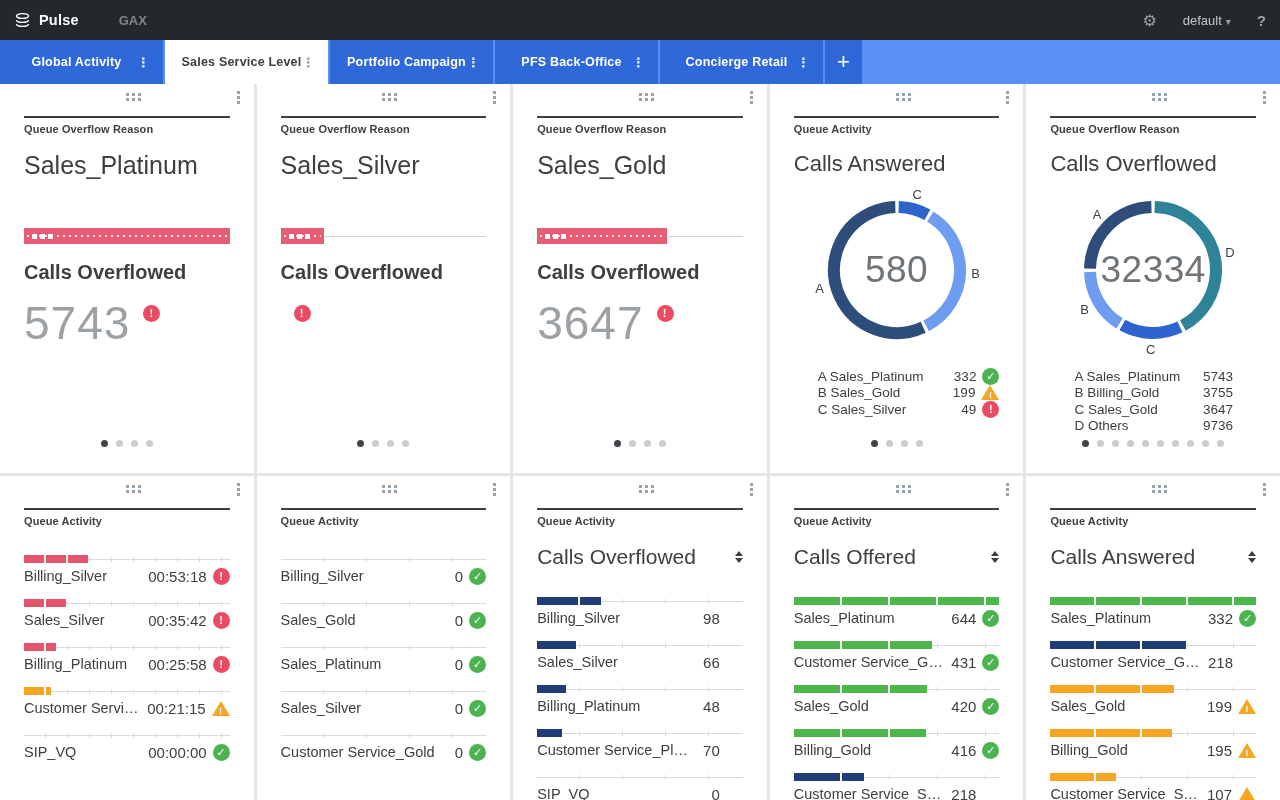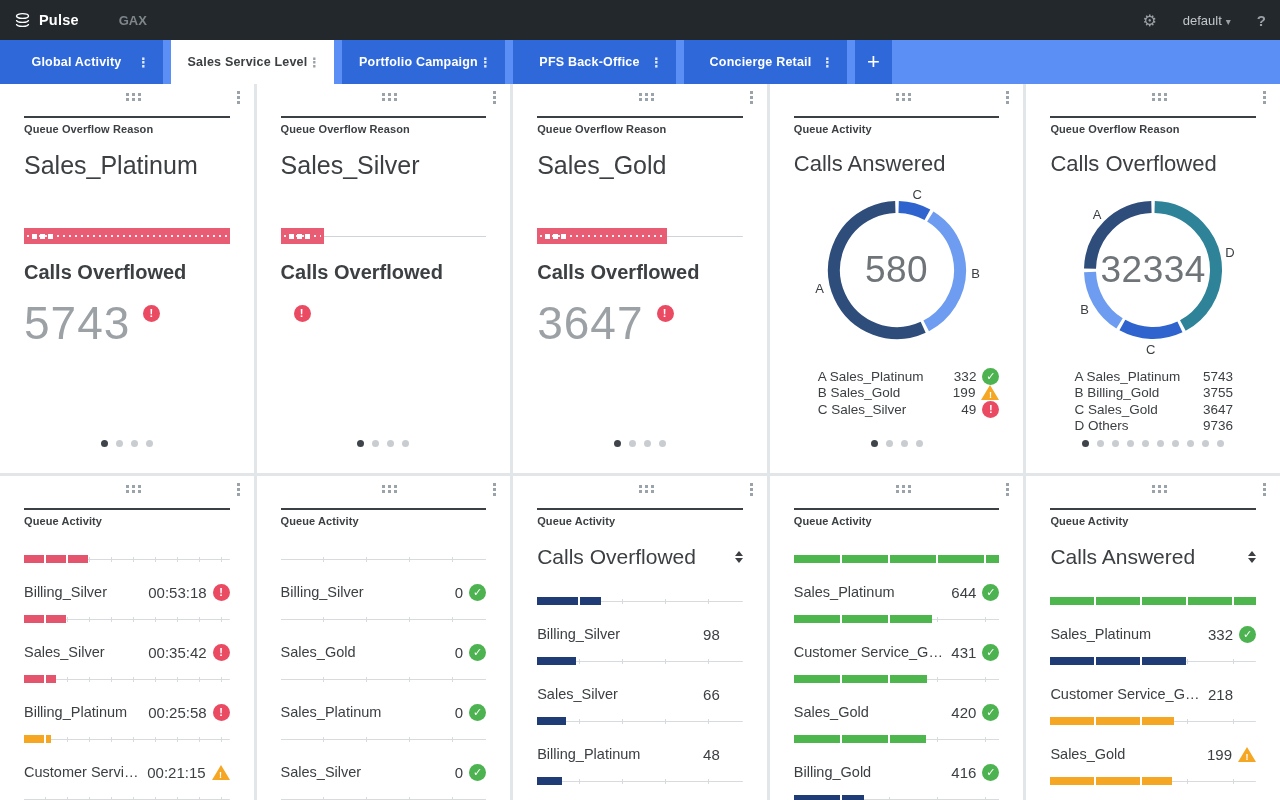--- a/index.html
+++ b/index.html
@@ -13,21 +13,21 @@
   .brand-name { color:#fff; font-size:14.5px; font-weight:bold; letter-spacing:.2px; }
   .nav-gax { color:#7E868C; font-size:13px; font-weight:bold; margin-left:40px; cursor:pointer; }
   .topbar-right { margin-left:auto; display:flex; align-items:center; gap:26px; }
   .gear { color:#9AA0A6; font-size:16px; cursor:pointer; }
   .profile { color:#C3C7CB; font-size:13px; cursor:pointer; }
   .profile .caret { color:#9AA0A6; font-size:10px; margin-left:4px; }
   .help { color:#9AA0A6; font-size:15px; font-weight:bold; cursor:pointer; }
 
   
   .tabbar { height:44px; background:#5B8FF5; display:flex; align-items:stretch; }
-  .tab { width:163px; margin-right:8px; background:#2F68D9; color:#fff; display:flex;
+  .tab { width:163px; margin-right:2px; background:#2F68D9; color:#fff; display:flex;
          align-items:center; justify-content:center; position:relative; cursor:pointer; }
   .tab-label { font-size:12.5px; font-weight:bold; letter-spacing:.2px; padding-right:10px; }
   .tab .tab-kebab { position:absolute; right:13px; top:50%; transform:translateY(-50%);
          font-size:13px; font-weight:bold; color:rgba(255,255,255,.85); }
   .tab.active { background:#FFFFFF; color:#3C4043; }
   .tab.active .tab-kebab { color:#9AA0A6; }
   .tab-add { width:37px; background:#2F68D9; color:#fff; font-size:22px; font-weight:300;
          display:flex; align-items:center; justify-content:center; cursor:pointer; }
 
   
@@ -74,21 +74,21 @@
   .ltitle span.t { font-size:21px; color:#3C4043; }
   .sort { display:inline-flex; flex-direction:column; gap:2px; cursor:pointer; }
   .sort::before { content:""; border-left:4px solid transparent; border-right:4px solid transparent;
                   border-bottom:5px solid #3C4043; }
   .sort::after  { content:""; border-left:4px solid transparent; border-right:4px solid transparent;
                   border-top:5px solid #3C4043; }
   .rows { margin-top:28px; }
   .lrow { margin-bottom:14px; cursor:pointer; }
   .ltrack { height:8px; position:relative; }
   .lbar { position:absolute; left:0; top:0; height:8px; }
-  .lmeta { display:flex; align-items:center; margin-top:20px; height:18px; }
+  .lmeta { display:flex; align-items:center; margin-top:4px; height:18px; }
   .lname { flex:1; font-size:14.5px; color:#3C4043; white-space:nowrap; overflow:hidden; text-overflow:ellipsis; }
   .lval { font-size:15px; color:#3C4043; margin-left:8px; }
 
   
   .badge { width:17px; height:17px; border-radius:50%; display:inline-flex; align-items:center;
            justify-content:center; color:#fff; font-size:11px; font-weight:bold; margin-left:6px; flex:none; }
   .b-ok { background:#4CB350; }
   .b-crit { background:#EA4B62; }
   .b-none { background:transparent; }
   .b-warn { background:transparent; border-radius:0; width:18px; height:17px; position:relative; }
@@ -524,20 +524,24 @@
     <div class="card-top">
         <span class="drag">
           <i></i>
         </span>
         <span class="kebab">
           <i></i>
         </span>
       </div>
     <div class="rule"></div>
     <div class="wlabel">Queue Activity</div>
+    <div class="ltitle">
+        <span class="t">Calls Offered</span>
+        <span class="sort"></span>
+      </div>
     <div class="rows">
         <div class="lrow">
           <div class="ltrack" style="background-image: repeating-linear-gradient(90deg, transparent 0px, transparent 47px, rgb(215, 219, 222) 47px, rgb(215, 219, 222) 48px), linear-gradient(rgb(215, 219, 222), rgb(215, 219, 222)); background-size: 100% 5px, 100% 1px; background-position: center center, center center; background-repeat: no-repeat, no-repeat;">
             <div class="lbar" style="width: 100%; background-color: rgb(77, 183, 77); background-image: repeating-linear-gradient(90deg, transparent 0px, transparent 46px, rgb(255, 255, 255) 46px, rgb(255, 255, 255) 48px);"></div>
           </div>
           <div class="lmeta">
             <span class="lname">Sales_Platinum</span>
             <span class="lval">644</span>
             <span class="badge b-ok">✓</span>
           </div>

